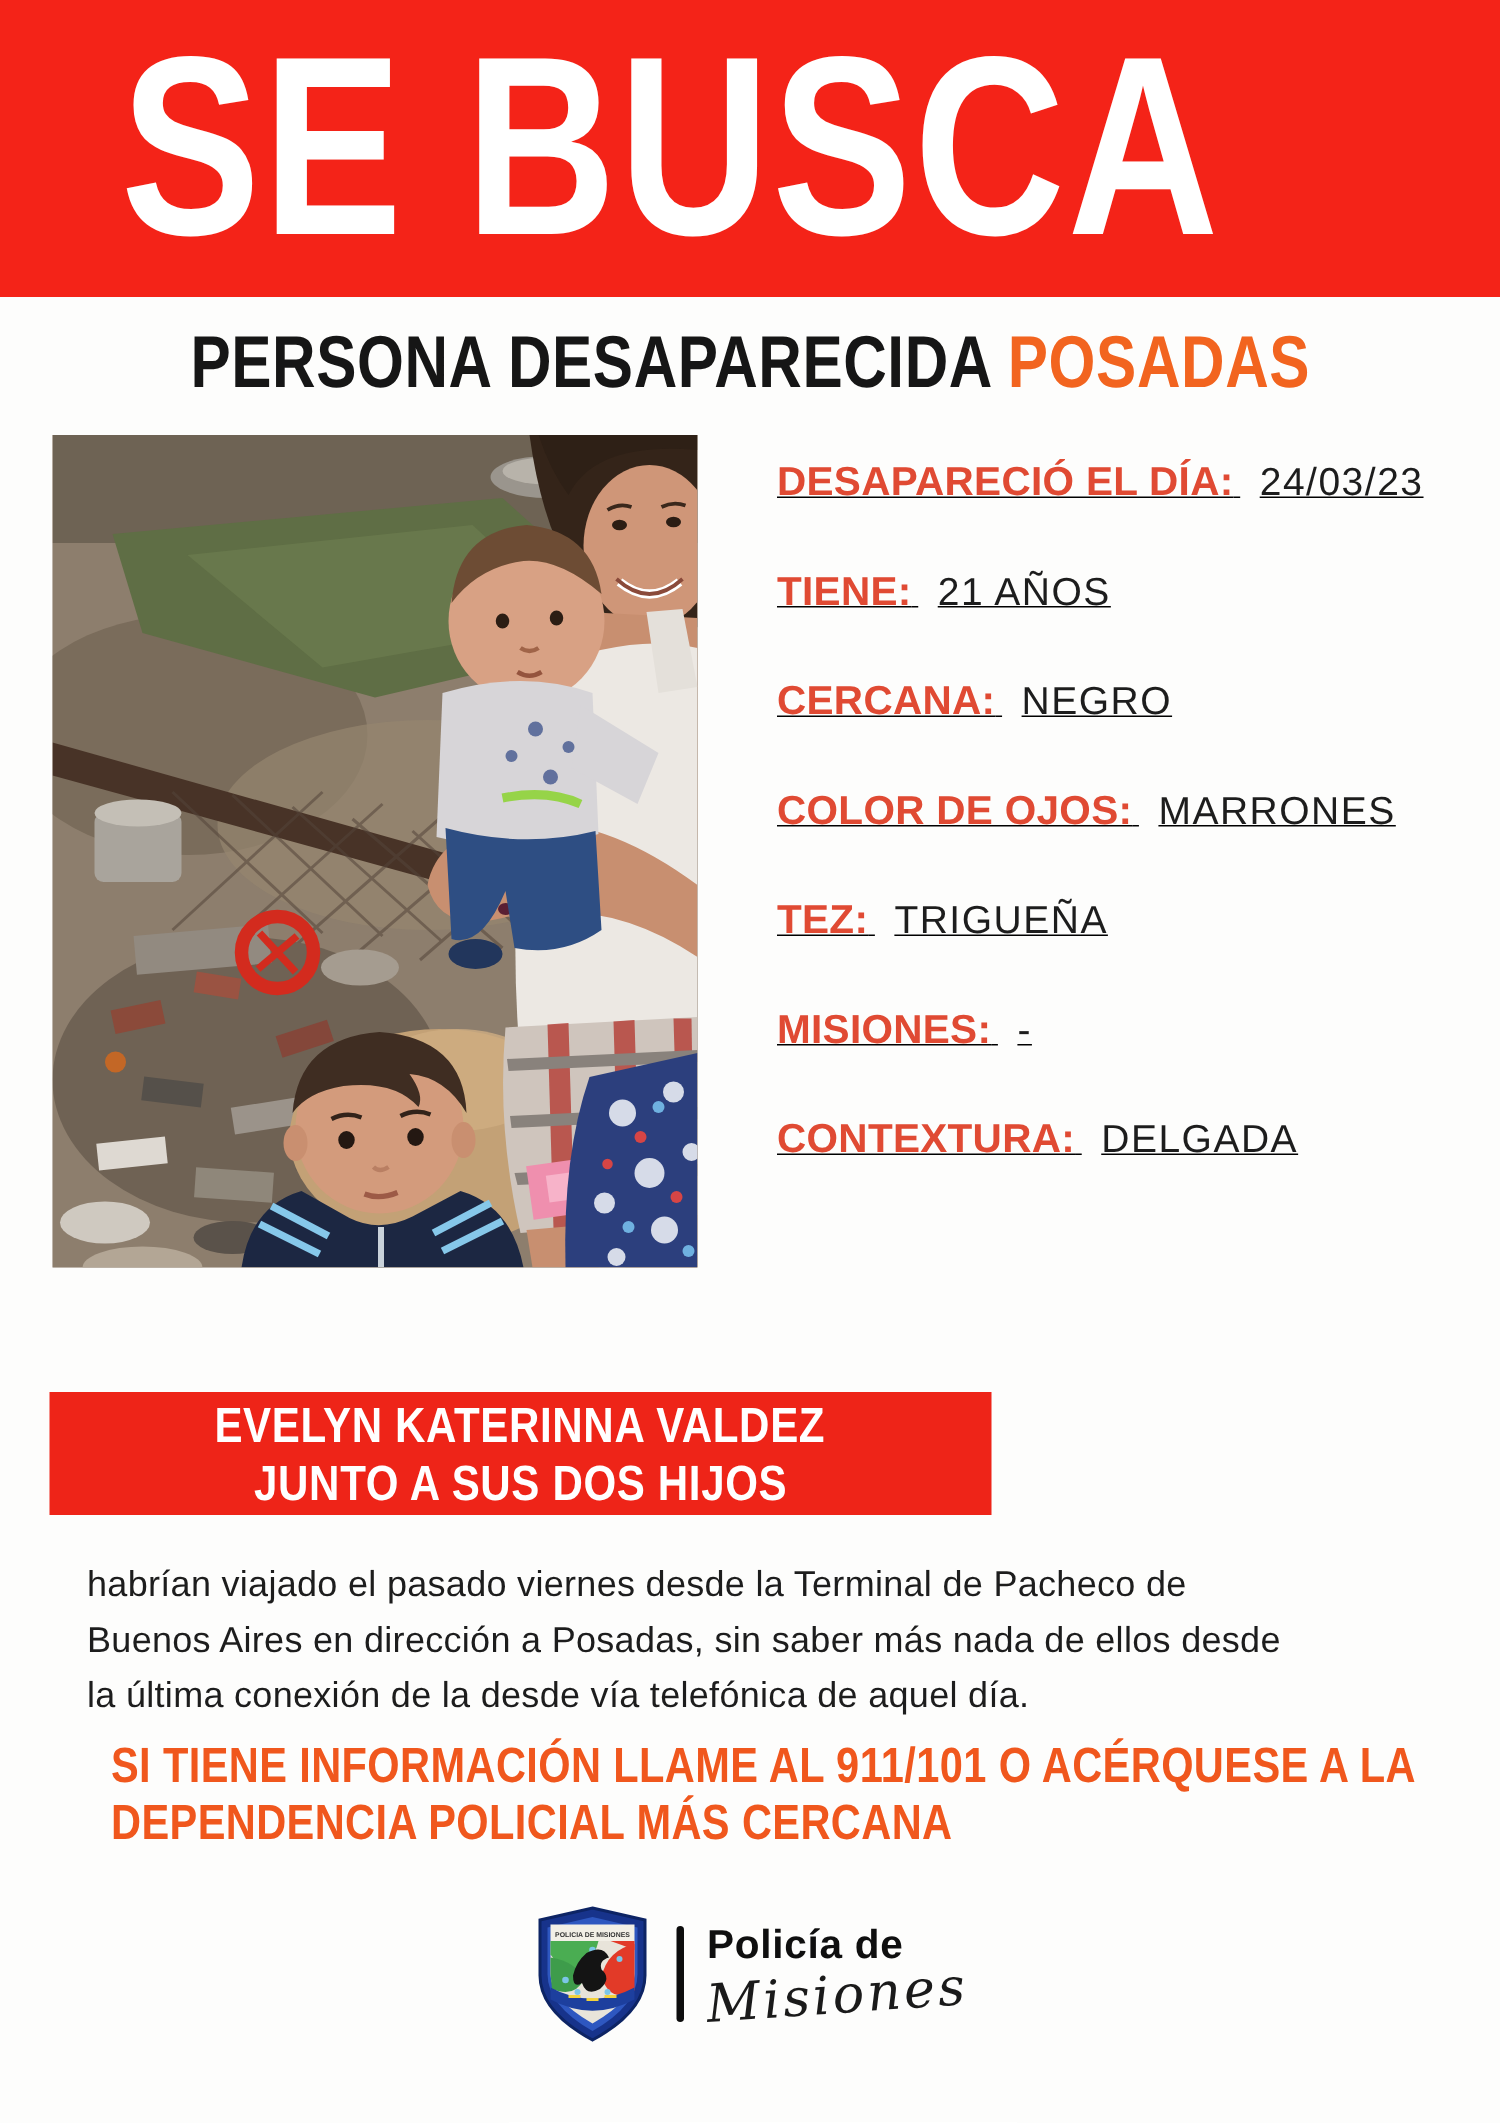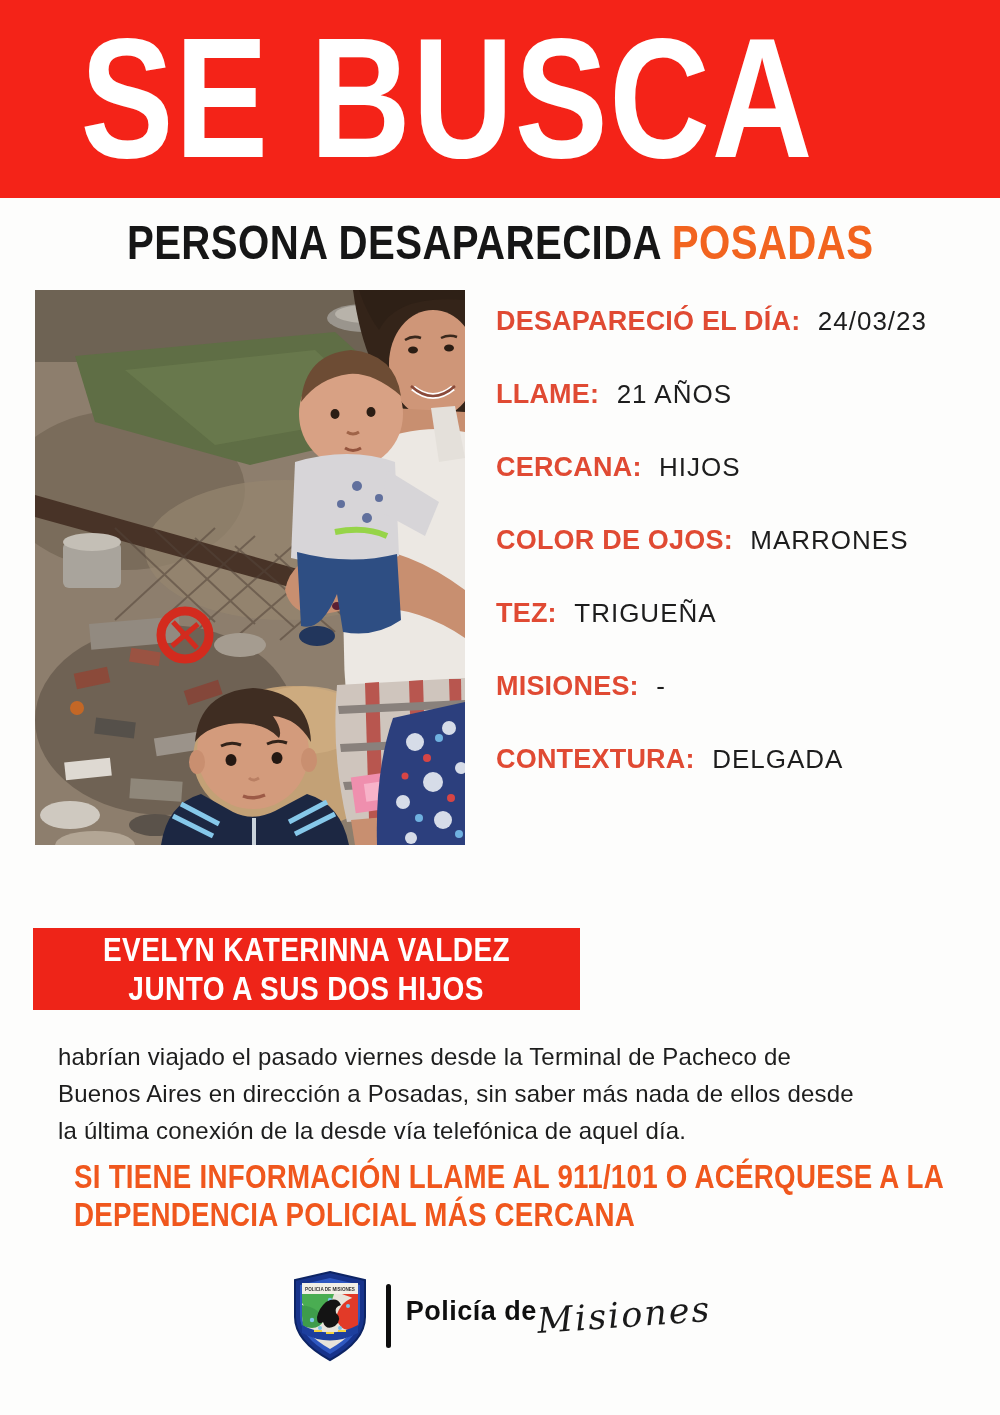--- a/index.html
+++ b/index.html
@@ -21,45 +21,45 @@
   .subtitle{position:absolute;left:0;top:216px;width:1000px;text-align:center;}
   .subtitle-inner{display:inline-block;transform:scaleX(0.82);transform-origin:center;
     font-weight:700;font-size:49px;line-height:52px;color:#161616;white-space:nowrap;letter-spacing:0.5px;}
   .subtitle-loc{color:var(--subtitle-orange,#F2641F);margin-left:12px;}
 
   
   .photo{position:absolute;left:35px;top:290px;width:430px;height:555px;overflow:hidden;background:#8d7e6d;}
   .photo svg{display:block;width:100%;height:100%;}
 
   
-  .details{position:absolute;left:496px;top:306px;width:460px;}
+  .details{position:absolute;left:518px;top:306px;width:460px;text-decoration:underline;}
   .detail-row{height:73px;white-space:nowrap;}
   .detail-label{font-weight:700;font-size:27px;color:var(--label-red,#E04A33);letter-spacing:0.2px;}
   .detail-value{font-weight:500;font-size:26px;color:var(--text-black,#1D1D1D);margin-left:13px;letter-spacing:1px;}
 
   
-  .name-box{position:absolute;left:33px;top:928px;width:547px;height:82px;
+  .name-box{position:absolute;left:33px;top:928px;width:628px;height:82px;
     background:var(--box-red,#EE2418);text-align:center;padding-top:2px;}
   .name-line{display:inline-block;transform:scaleX(0.85);transform-origin:center;
     color:var(--white,#fff);font-weight:700;font-size:33px;line-height:39px;white-space:nowrap;letter-spacing:0.5px;}
 
   
   .description{position:absolute;left:58px;top:1038px;width:900px;}
   .desc-line{font-weight:500;font-size:24px;line-height:37px;color:var(--text-black,#1D1D1D);letter-spacing:0.2px;white-space:nowrap;}
 
   
   .alert{position:absolute;left:58px;top:1158px;width:920px;margin-left:16px;}
   .alert-line{display:block;transform:scaleX(0.84);transform-origin:left center;
     font-weight:700;font-size:33px;line-height:38px;color:var(--alert-orange,#F0571D);white-space:nowrap;letter-spacing:0.3px;}
 
   
   .footer{position:absolute;left:0;top:1270px;width:1000px;display:flex;justify-content:center;align-items:center;gap:15px;}
   .shield{width:82px;height:92px;}
   .footer-divider{width:5px;height:64px;background:#0d0d0d;border-radius:3px;}
-  .org{display:flex;align-items:flex-start;}
+  .org{display:flex;flex-direction:column;align-items:flex-start;}
   .org-top{font-weight:700;font-size:27px;color:#0f0f0f;letter-spacing:0.5px;}
   .org-script{font-family:"DejaVu Serif",serif;font-style:italic;font-size:35px;color:#1a1a1a;
     transform:rotate(-4deg) translateY(-1px);letter-spacing:2px;}
 </style>
 </head>
 <body>
 
 <div class="page">
 
   <header class="banner">
@@ -226,26 +226,26 @@
         </g>
     </svg>
   </figure>
 
   <section class="details">
     <div class="detail-row">
       <span class="detail-label">DESAPARECIÓ EL DÍA:</span>
       <span class="detail-value">24/03/23</span>
     </div>
     <div class="detail-row">
-      <span class="detail-label">LLAME:</span>
+      <span class="detail-label">TIENE:</span>
       <span class="detail-value">21 AÑOS</span>
     </div>
     <div class="detail-row">
       <span class="detail-label">CERCANA:</span>
-      <span class="detail-value">HIJOS</span>
+      <span class="detail-value">NEGRO</span>
     </div>
     <div class="detail-row">
       <span class="detail-label">COLOR DE OJOS:</span>
       <span class="detail-value">MARRONES</span>
     </div>
     <div class="detail-row">
       <span class="detail-label">TEZ:</span>
       <span class="detail-value">TRIGUEÑA</span>
     </div>
     <div class="detail-row">

